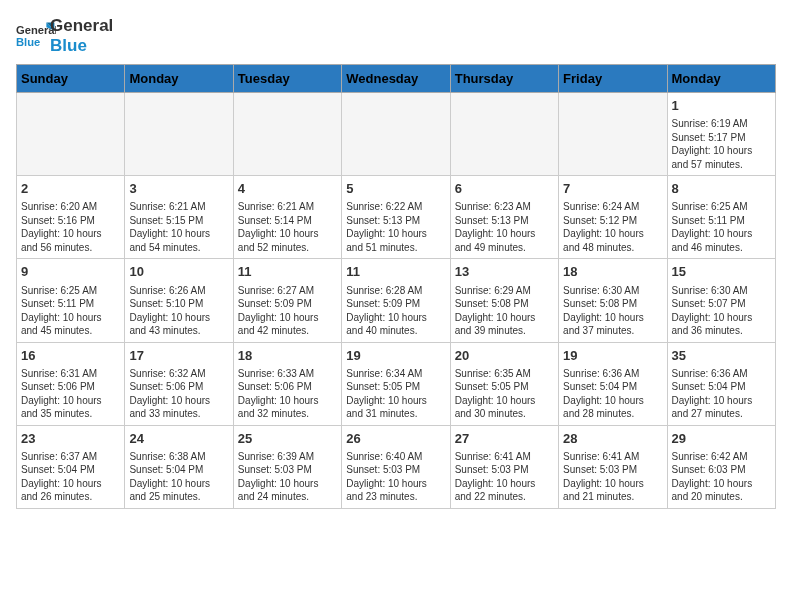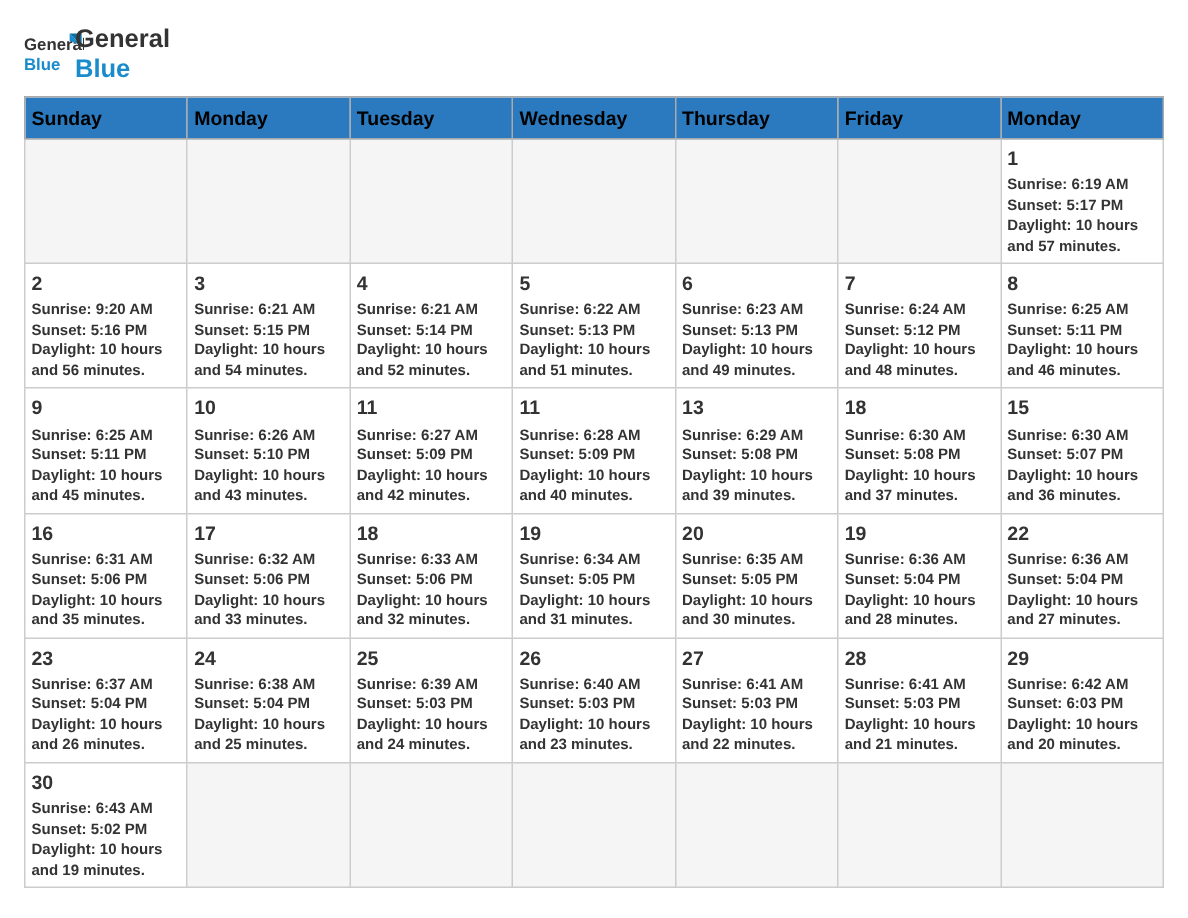--- a/index.html
+++ b/index.html
@@ -67,21 +67,20 @@
     .day-num {
       font-size: 13px;
       font-weight: bold;
       display: block;
       margin-bottom: 2px;
     }
     .day-info {
       font-size: 10px;
       color: #333;
       line-height: 1.35;
-      font-weight: bold;
     }
     .last-row td {
       height: 70px;
     }
   </style>
 </head>
 <body>
 
 <div class="header">
   <div class="logo">
@@ -125,21 +124,21 @@
         <td>
           <span class="day-num">1</span>
           <div class="day-info">Sunrise: 6:19 AM
 Sunset: 5:17 PM
 Daylight: 10 hours and 57 minutes.</div>
         </td>
       </tr>
       <tr>
         <td>
           <span class="day-num">2</span>
-          <div class="day-info">Sunrise: 9:20 AM
+          <div class="day-info">Sunrise: 6:20 AM
 Sunset: 5:16 PM
 Daylight: 10 hours and 56 minutes.</div>
         </td>
         <td>
           <span class="day-num">3</span>
           <div class="day-info">Sunrise: 6:21 AM
 Sunset: 5:15 PM
 Daylight: 10 hours and 54 minutes.</div>
         </td>
         <td>
@@ -248,21 +247,21 @@
 Sunset: 5:05 PM
 Daylight: 10 hours and 30 minutes.</div>
         </td>
         <td>
           <span class="day-num">19</span>
           <div class="day-info">Sunrise: 6:36 AM
 Sunset: 5:04 PM
 Daylight: 10 hours and 28 minutes.</div>
         </td>
         <td>
-          <span class="day-num">22</span>
+          <span class="day-num">35</span>
           <div class="day-info">Sunrise: 6:36 AM
 Sunset: 5:04 PM
 Daylight: 10 hours and 27 minutes.</div>
         </td>
       </tr>
       <tr>
         <td>
           <span class="day-num">23</span>
           <div class="day-info">Sunrise: 6:37 AM
 Sunset: 5:04 PM
@@ -298,28 +297,14 @@
 Sunset: 5:03 PM
 Daylight: 10 hours and 21 minutes.</div>
         </td>
         <td>
           <span class="day-num">29</span>
           <div class="day-info">Sunrise: 6:42 AM
 Sunset: 6:03 PM
 Daylight: 10 hours and 20 minutes.</div>
         </td>
       </tr>
-      <tr class="last-row">
-        <td>
-          <span class="day-num">30</span>
-          <div class="day-info">Sunrise: 6:43 AM
-Sunset: 5:02 PM
-Daylight: 10 hours and 19 minutes.</div>
-        </td>
-        <td class="empty"></td>
-        <td class="empty"></td>
-        <td class="empty"></td>
-        <td class="empty"></td>
-        <td class="empty"></td>
-        <td class="empty"></td>
-      </tr>
     </tbody>
 </table>
 
 </body></html>

